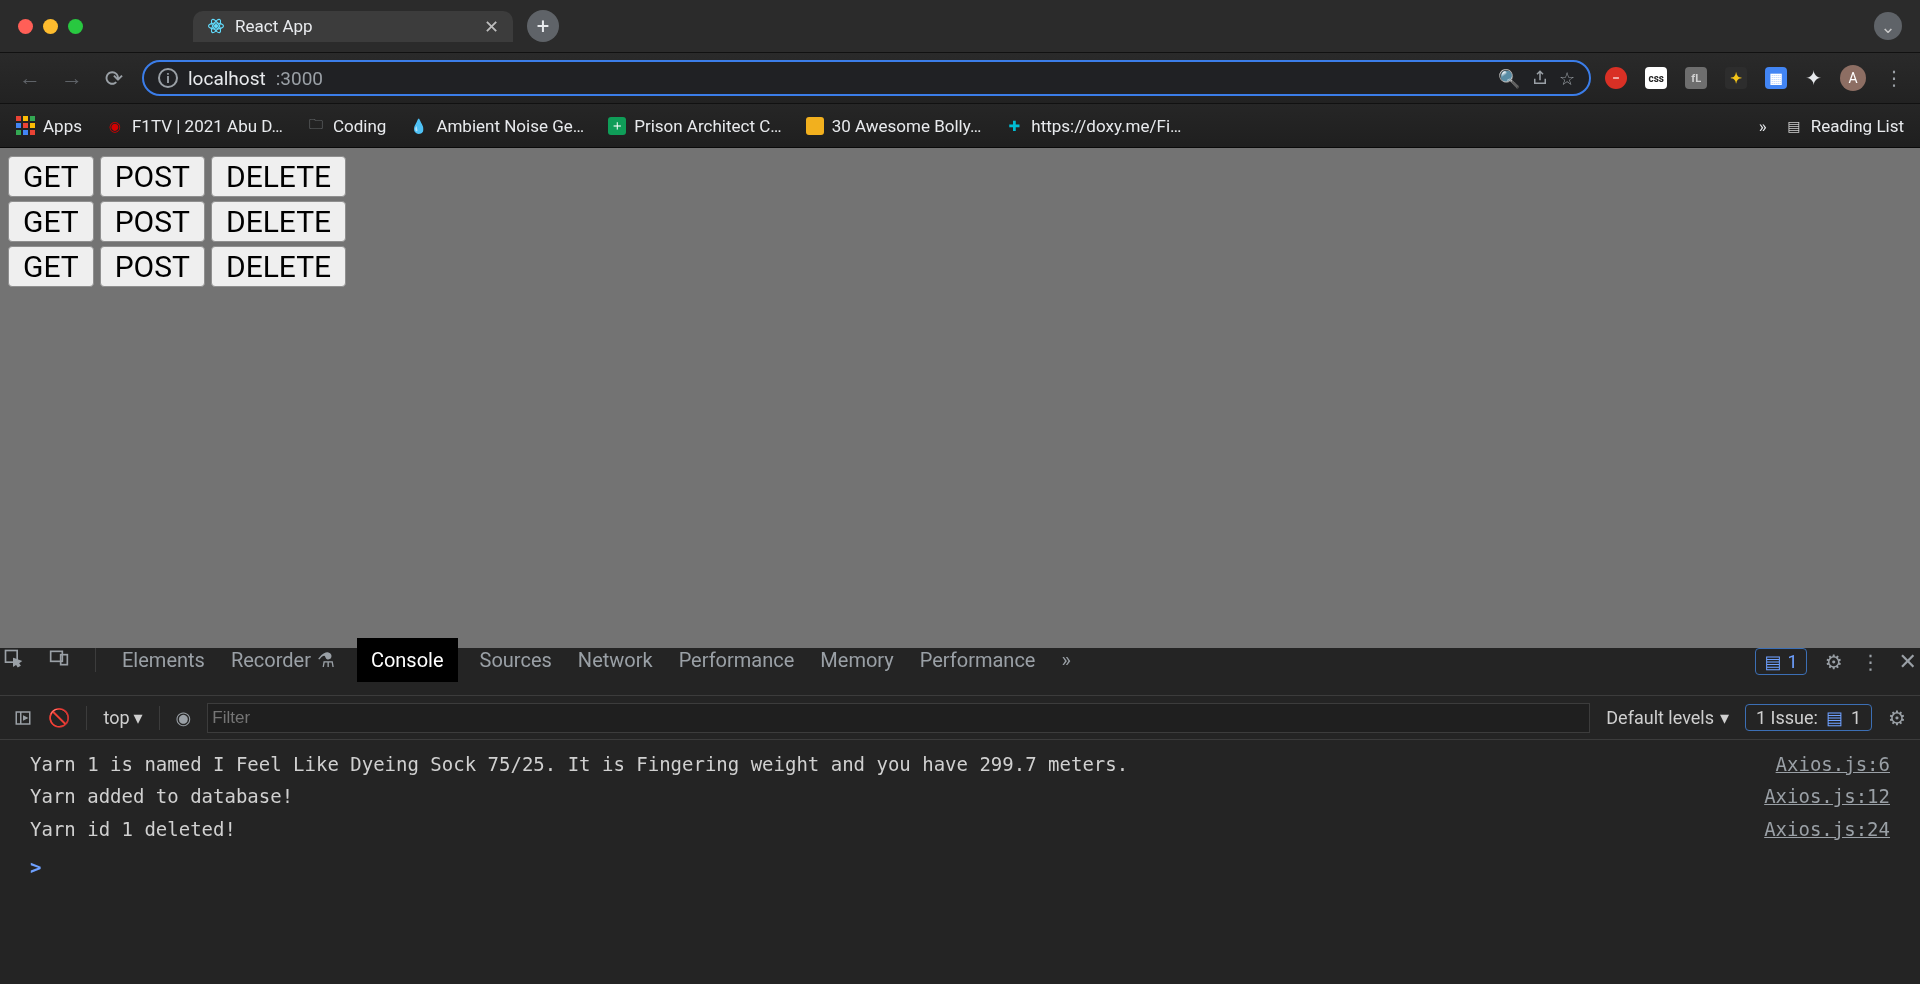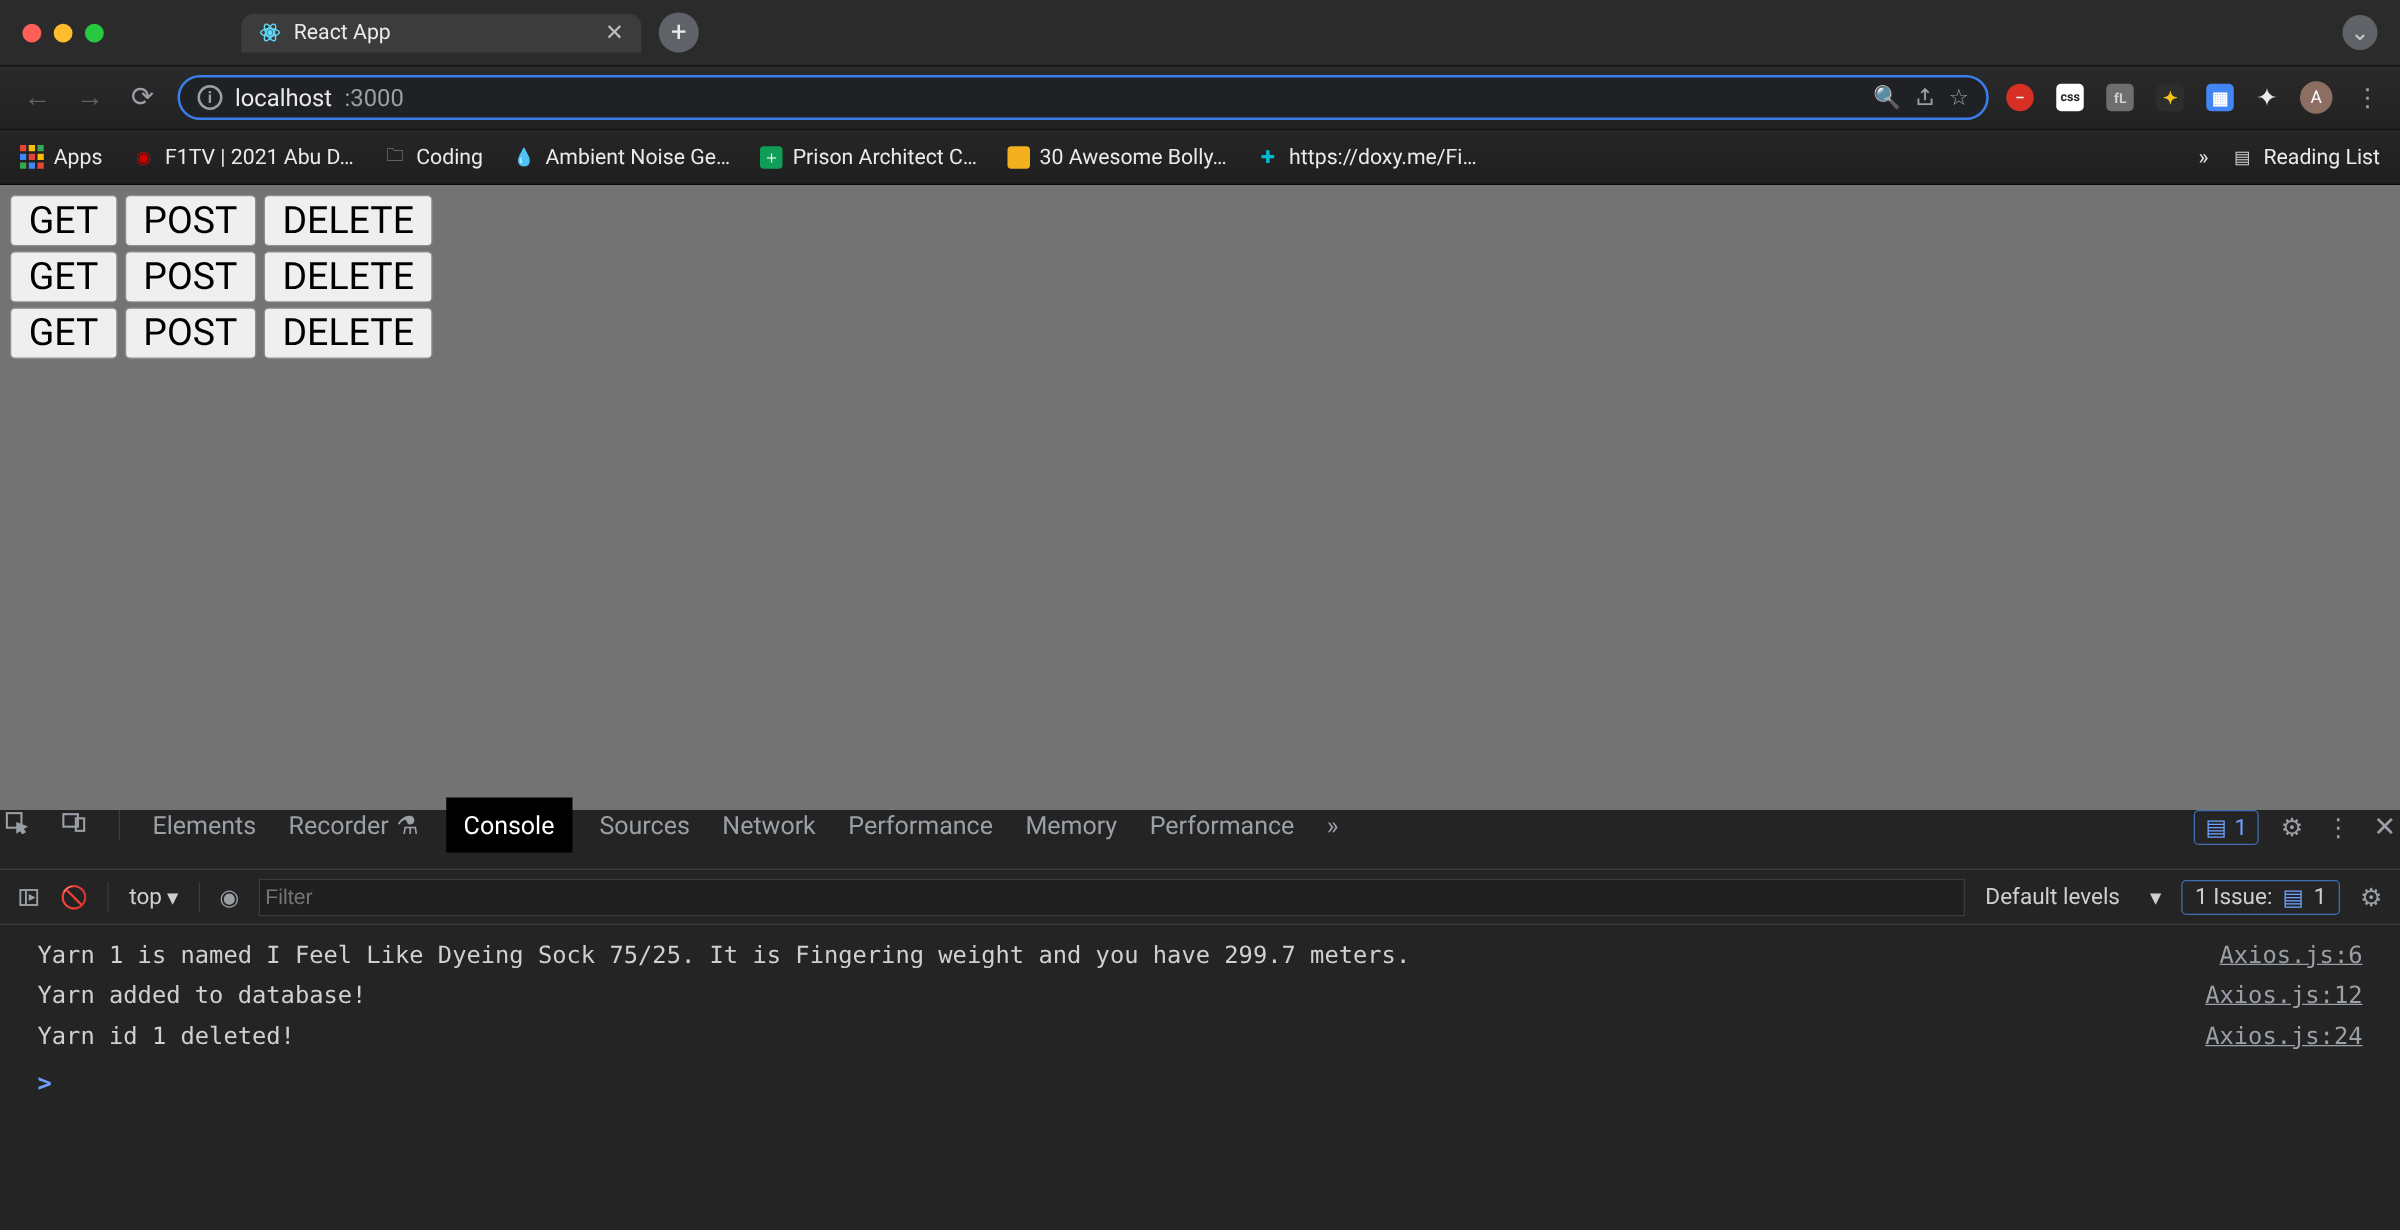--- a/index.html
+++ b/index.html
@@ -141,21 +141,21 @@
     height:44px; display:flex; align-items:center; padding:0 14px; gap:16px;
     border-bottom:1px solid #3c3c3c;
   }
   .dt-tool-ico { color:#9aa0a6; font-size:18px; cursor:pointer; }
   .ctx-select { color:#cfcfcf; font-size:18px; display:flex; align-items:center; gap:4px; cursor:pointer; }
   .eye { color:#9aa0a6; font-size:18px; }
   .filter-input {
     flex:1; height:30px; background:#1f1f1f; border:1px solid #3c3c3c;
     color:#9aa0a6; padding:0 4px; font-size:17px;
   }
-  .levels { color:#cfcfcf; font-size:18px; display:flex; align-items:center; gap:24px; cursor:pointer; }
+  .levels { color:#cfcfcf; font-size:18px; display:flex; align-items:center; gap:6px; cursor:pointer; }
   .issue-badge { border:1px solid #3c6fb5; border-radius:4px; padding:2px 10px; color:#cfcfcf; font-size:18px; display:flex; align-items:center; gap:8px; }
   .issue-badge .chat { color:#6ea0ff; }
 
   .dt-log { flex:1; padding:8px 30px; font-family: "SFMono-Regular", Menlo, Consolas, monospace; font-size:19px; line-height:1.7; }
   .log-row { display:flex; }
   .log-msg { flex:1; color:#d0d0d0; }
   .log-src { color:#9aa0a6; text-decoration:underline; cursor:pointer; }
   .prompt { color:#6ea0ff; font-weight:bold; padding-top:6px; }
 
   svg { display:block; }

